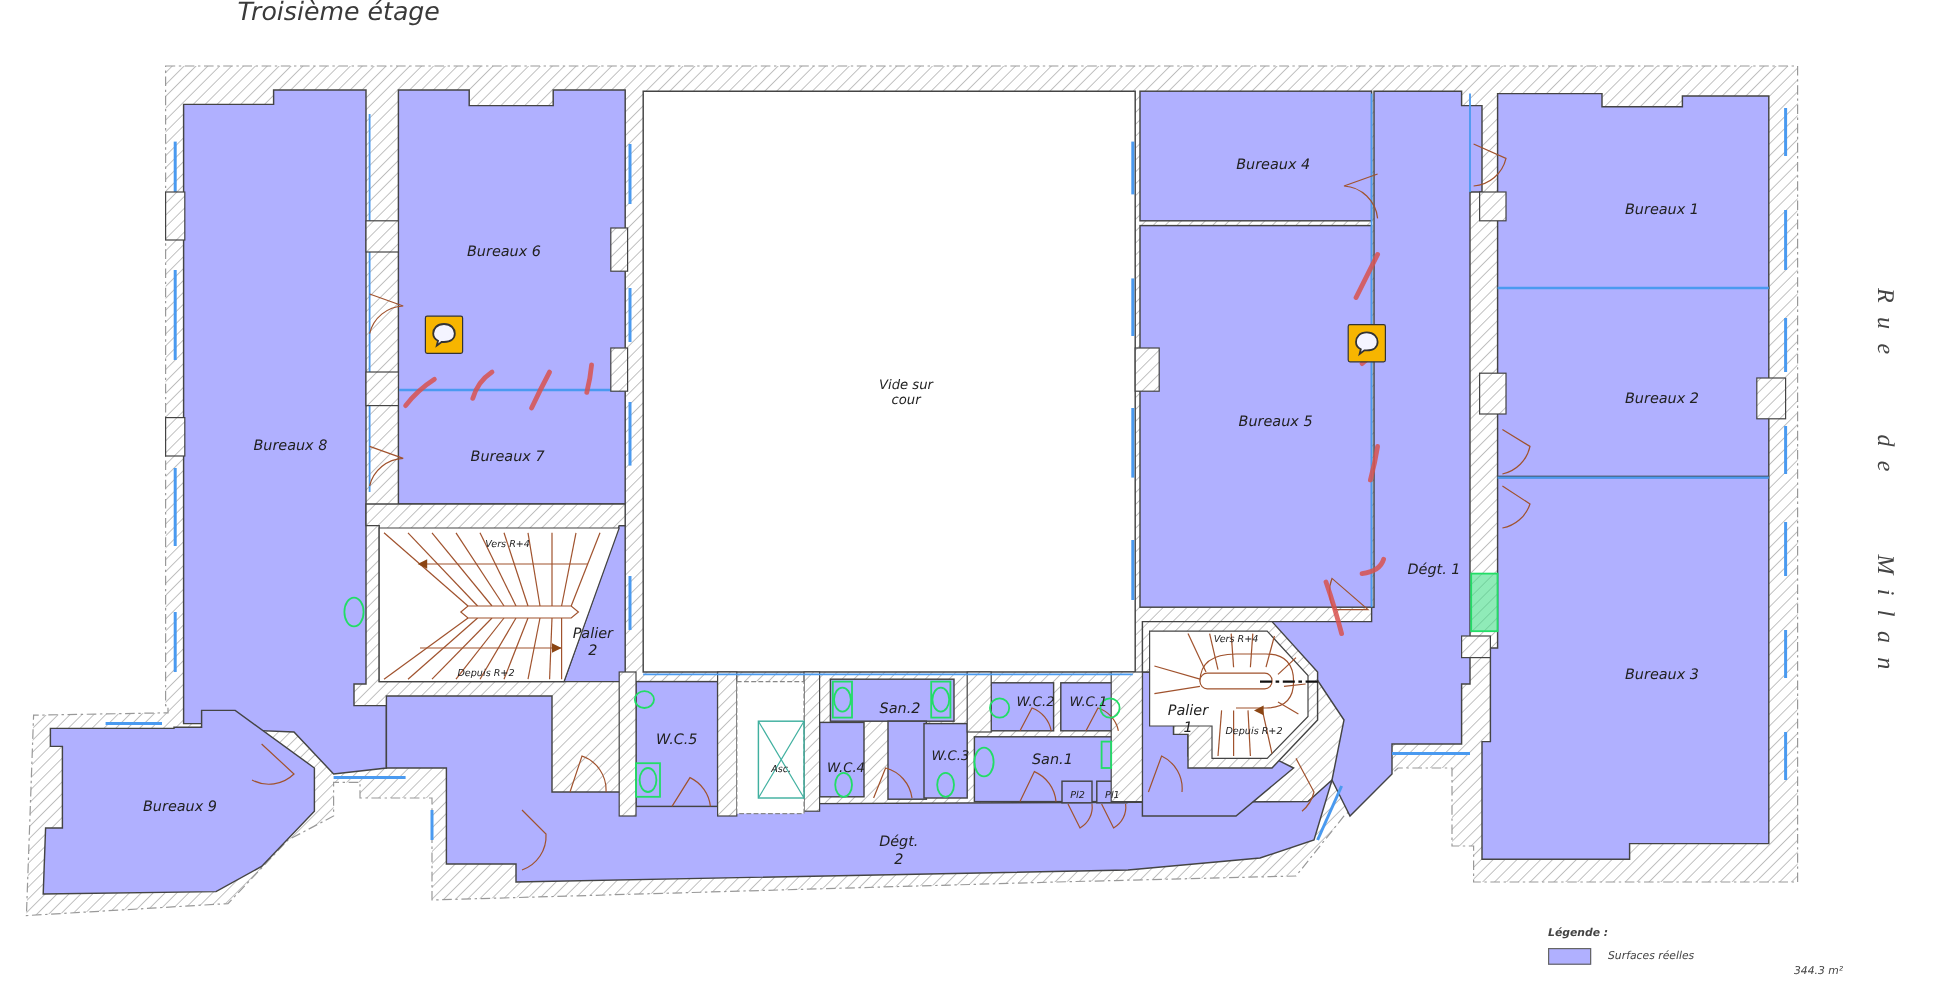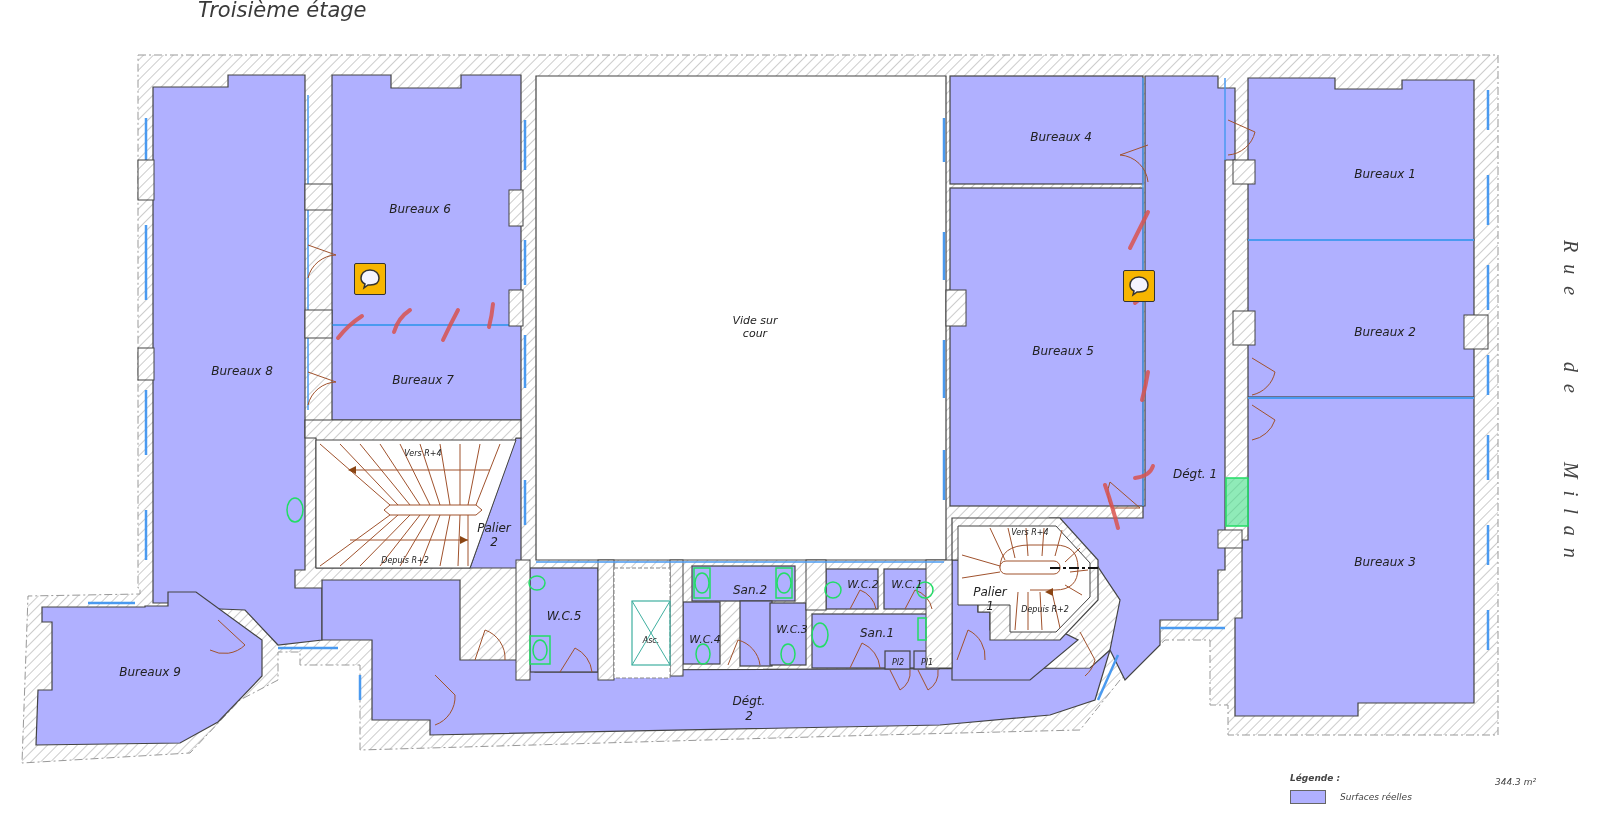--- a/index.html
+++ b/index.html
@@ -6,21 +6,21 @@
   body{width:1620px;height:830px;position:relative;overflow:hidden;font-family:"DejaVu Sans",sans-serif;}
   #plan{position:absolute;left:0;top:0;}
   .title{position:absolute;left:198px;top:-2px;font-size:21px;font-style:italic;color:#3a3a3a;font-family:"DejaVu Sans",sans-serif;}
   .lbl{font-family:"DejaVu Sans",sans-serif;font-style:italic;fill:#222;}
   .street{position:absolute;left:1560px;top:240px;width:40px;height:320px;}
   .street span{position:absolute;left:0;font-family:"Liberation Serif",serif;font-style:italic;font-size:20px;color:#444;transform:rotate(90deg);transform-origin:left top;letter-spacing:12px;white-space:nowrap;}
   .legend{position:absolute;left:1290px;top:773px;font-size:9px;font-style:italic;color:#444;}
   .legend .ltitle{position:absolute;left:0;top:0;white-space:nowrap;font-weight:bold;}
   .legend .swatch{position:absolute;left:0;top:17px;width:34px;height:12px;background:#b0b0ff;border:1px solid #666;}
   .legend .lname{position:absolute;left:50px;top:19px;white-space:nowrap;}
-  .legend .lval{position:absolute;left:205px;top:4px;white-space:nowrap;}
+  .legend .lval{position:absolute;left:205px;top:32px;white-space:nowrap;}
   .comment{position:absolute;width:32px;height:32px;background:#f7b500;border:1.5px solid #333;border-radius:2px;box-sizing:border-box;cursor:pointer;}
   .comment svg{position:absolute;left:3px;top:3px;}
 </style>
 </head>
 <body>
 
 <div class="title">Troisième étage</div>
 
 <svg id="plan" width="1620" height="830" viewBox="0 0 1620 830">
   <defs>

